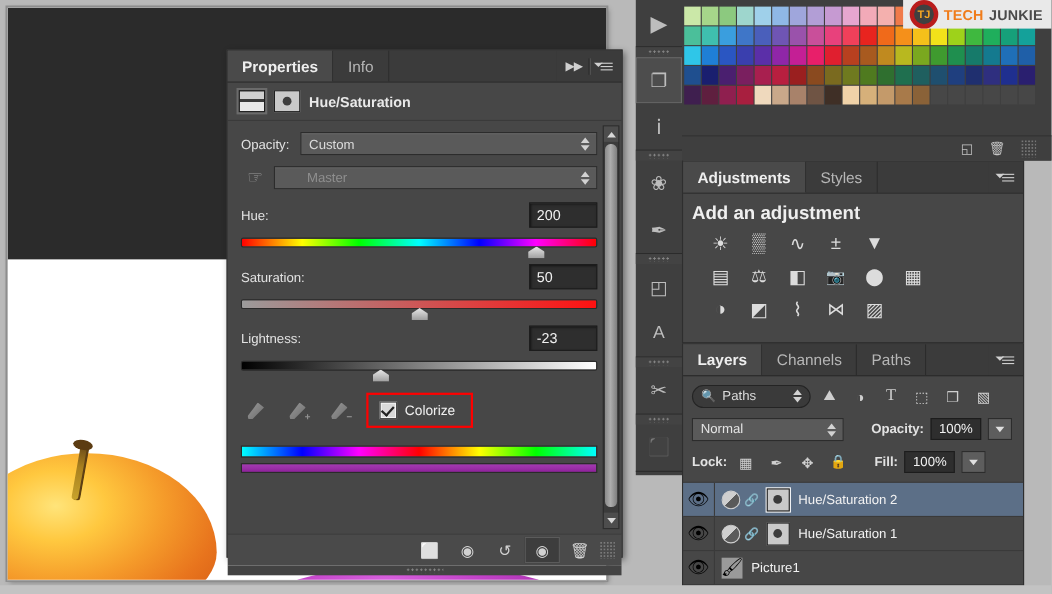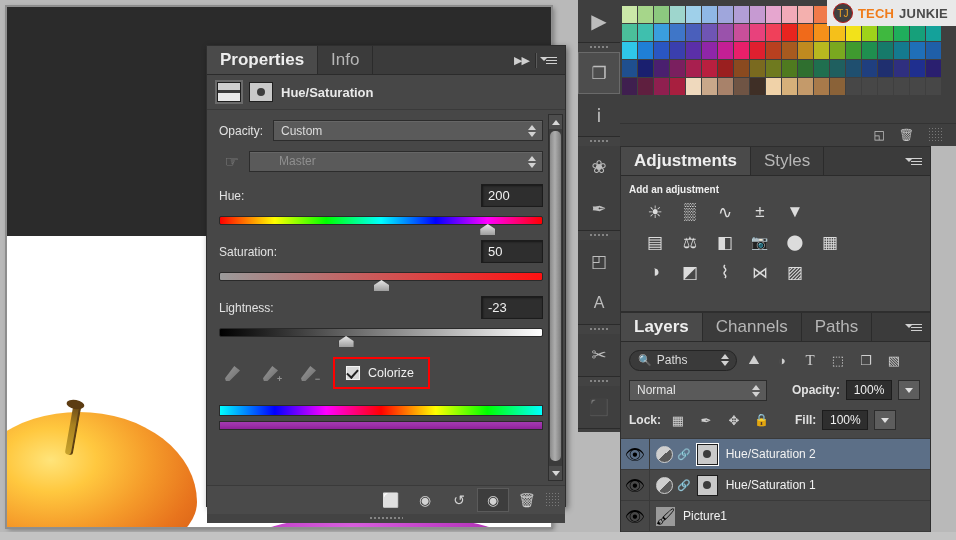--- a/index.html
+++ b/index.html
@@ -17,21 +17,21 @@
     border-radius:3px;transform:rotate(10deg);box-shadow:-2px 0 0 #5d3f13 inset;}
   .apple-stem:after{content:"";position:absolute;left:-7px;top:-5px;width:18px;height:9px;background:#5c3c12;border-radius:50%;}
   .apple-purple{position:absolute;left:228px;top:508px;width:290px;height:60px;border-radius:50%/70% 70% 40% 40%;
     background:radial-gradient(ellipse at 40% 20%, #d760dd 0%, #c242c8 35%, #a92fae 70%, #8d2191 100%);}
   .canvas-shadow{position:absolute;left:6px;top:6px;width:546px;height:522px;box-shadow:0 0 0 1px #8d8d8d, 2px 2px 5px rgba(0,0,0,.35);pointer-events:none;}
 
   
   .prop-panel{position:absolute;left:206px;top:45px;width:360px;height:462px;background:#474747;
     border:1px solid #2e2e2e;box-sizing:border-box;box-shadow:2px 2px 6px rgba(0,0,0,.45);}
   .tabbar{position:relative;height:28px;background:#3b3b3b;border-bottom:1px solid #2b2b2b;display:flex;align-items:stretch;}
-  .tab{padding:0 13px;display:flex;align-items:center;font-size:17px;color:#b6b6b6;background:#3b3b3b;
+  .tab{padding:0 13px;display:flex;align-items:center;font-size:14px;color:#b6b6b6;background:#3b3b3b;
     border-right:1px solid #2b2b2b;}
   .tab.active{background:#4a4a4a;color:#eeeeee;font-weight:bold;}
   .tabbar-spacer{flex:1;background:#3b3b3b;}
   .tabbar-ctrls{display:flex;align-items:center;gap:6px;padding:0 8px;background:#3b3b3b;}
   .chev2{color:#cfcfcf;font-size:11px;letter-spacing:-1px;}
   .vdiv{width:1px;height:15px;background:#2b2b2b;box-shadow:1px 0 0 #5a5a5a;}
   .menu-ico{display:inline-block;width:15px;height:11px;position:relative;}
   .menu-ico i{position:absolute;left:4px;height:1px;width:11px;background:#d0d0d0;}
   .menu-ico i:nth-child(1){top:2px;}
   .menu-ico i:nth-child(2){top:5px;}
@@ -108,21 +108,21 @@
 
   
   .swatch-panel{position:absolute;left:620px;top:0;width:336px;height:146px;background:#3f3f3f;}
   .sw-grid{position:absolute;left:2px;top:6px;display:grid;grid-template-columns:repeat(20,15px);grid-auto-rows:17px;gap:1px;}
   .sw{width:15px;height:17px;}
   .sw-foot{position:absolute;left:0;right:0;bottom:0;height:22px;background:#3f3f3f;border-top:1px solid #333;
     display:flex;align-items:center;justify-content:flex-end;gap:14px;padding-right:14px;color:#c4c4c4;font-size:12px;}
 
   
   .adjust-panel{position:absolute;left:620px;top:146px;width:311px;height:166px;background:#474747;border:1px solid #2e2e2e;box-sizing:border-box;}
-  .adj-title{font-size:10px;font-weight:bold;color:#efefef;padding:8px 0 6px 8px;}
+  .adj-title{font-size:17px;font-weight:bold;color:#efefef;padding:8px 0 6px 8px;}
   .adj-rows{padding-left:22px;}
   .adj-row{display:flex;gap:11px;margin-bottom:8px;}
   .aico{width:24px;height:22px;display:flex;align-items:center;justify-content:center;}
 
   
   .layers-panel{position:absolute;left:620px;top:312px;width:311px;height:228px;background:#474747;border:1px solid #2e2e2e;box-sizing:border-box;}
   .lp-row{display:flex;align-items:center;padding:0 8px;height:26px;gap:6px;}
   .kind{width:108px;height:21px;background:#3a3a3a;border:1px solid #242424;border-radius:11px;box-sizing:border-box;
     display:flex;align-items:center;gap:5px;padding-left:8px;color:#dcdcdc;font-size:12px;position:relative;}
   .filt{width:22px;height:20px;display:flex;align-items:center;justify-content:center;color:#cfcfcf;font-size:13px;}
@@ -138,21 +138,21 @@
   .l-thumb b{width:8px;height:8px;border-radius:50%;background:#3b3b3b;display:block;}
   .l-name{font-size:12px;color:#f2f2f2;margin-left:8px;}
   .chain{font-size:11px;color:#cdcdcd;margin-left:4px;}
   .halfcirc{width:15px;height:15px;border-radius:50%;border:1px solid #cfcfcf;margin-left:6px;
     background:linear-gradient(135deg,#cfcfcf 0 50%,#5a5a5a 50% 100%);}
   .masksel{box-shadow:0 0 0 1px #ffffff;}
 
   
   .wm{position:absolute;right:0;top:0;height:26px;background:#e9e9e9;display:flex;align-items:center;gap:5px;padding:0 8px 0 6px;}
   .wm-logo{width:18px;height:18px;border-radius:50%;background:#404040;display:flex;align-items:center;justify-content:center;
-    color:#f5a623;font-size:10px;font-weight:normal;border:1px solid #b91c1c;}
+    color:#f5a623;font-size:10px;font-weight:bold;border:4px solid #b91c1c;}
   .wm-t{font-size:13px;font-weight:bold;color:#f07c1a;letter-spacing:.2px;}
   .wm-j{font-size:13px;font-weight:bold;color:#4a4a4a;letter-spacing:.2px;}
   .outer-b{position:absolute;left:0;bottom:0;width:956px;height:8px;background:#c3c3c3;}
 </style>
 </head>
 <body>
 
 <div id="root">
 
   <div class="canvas-frame">

